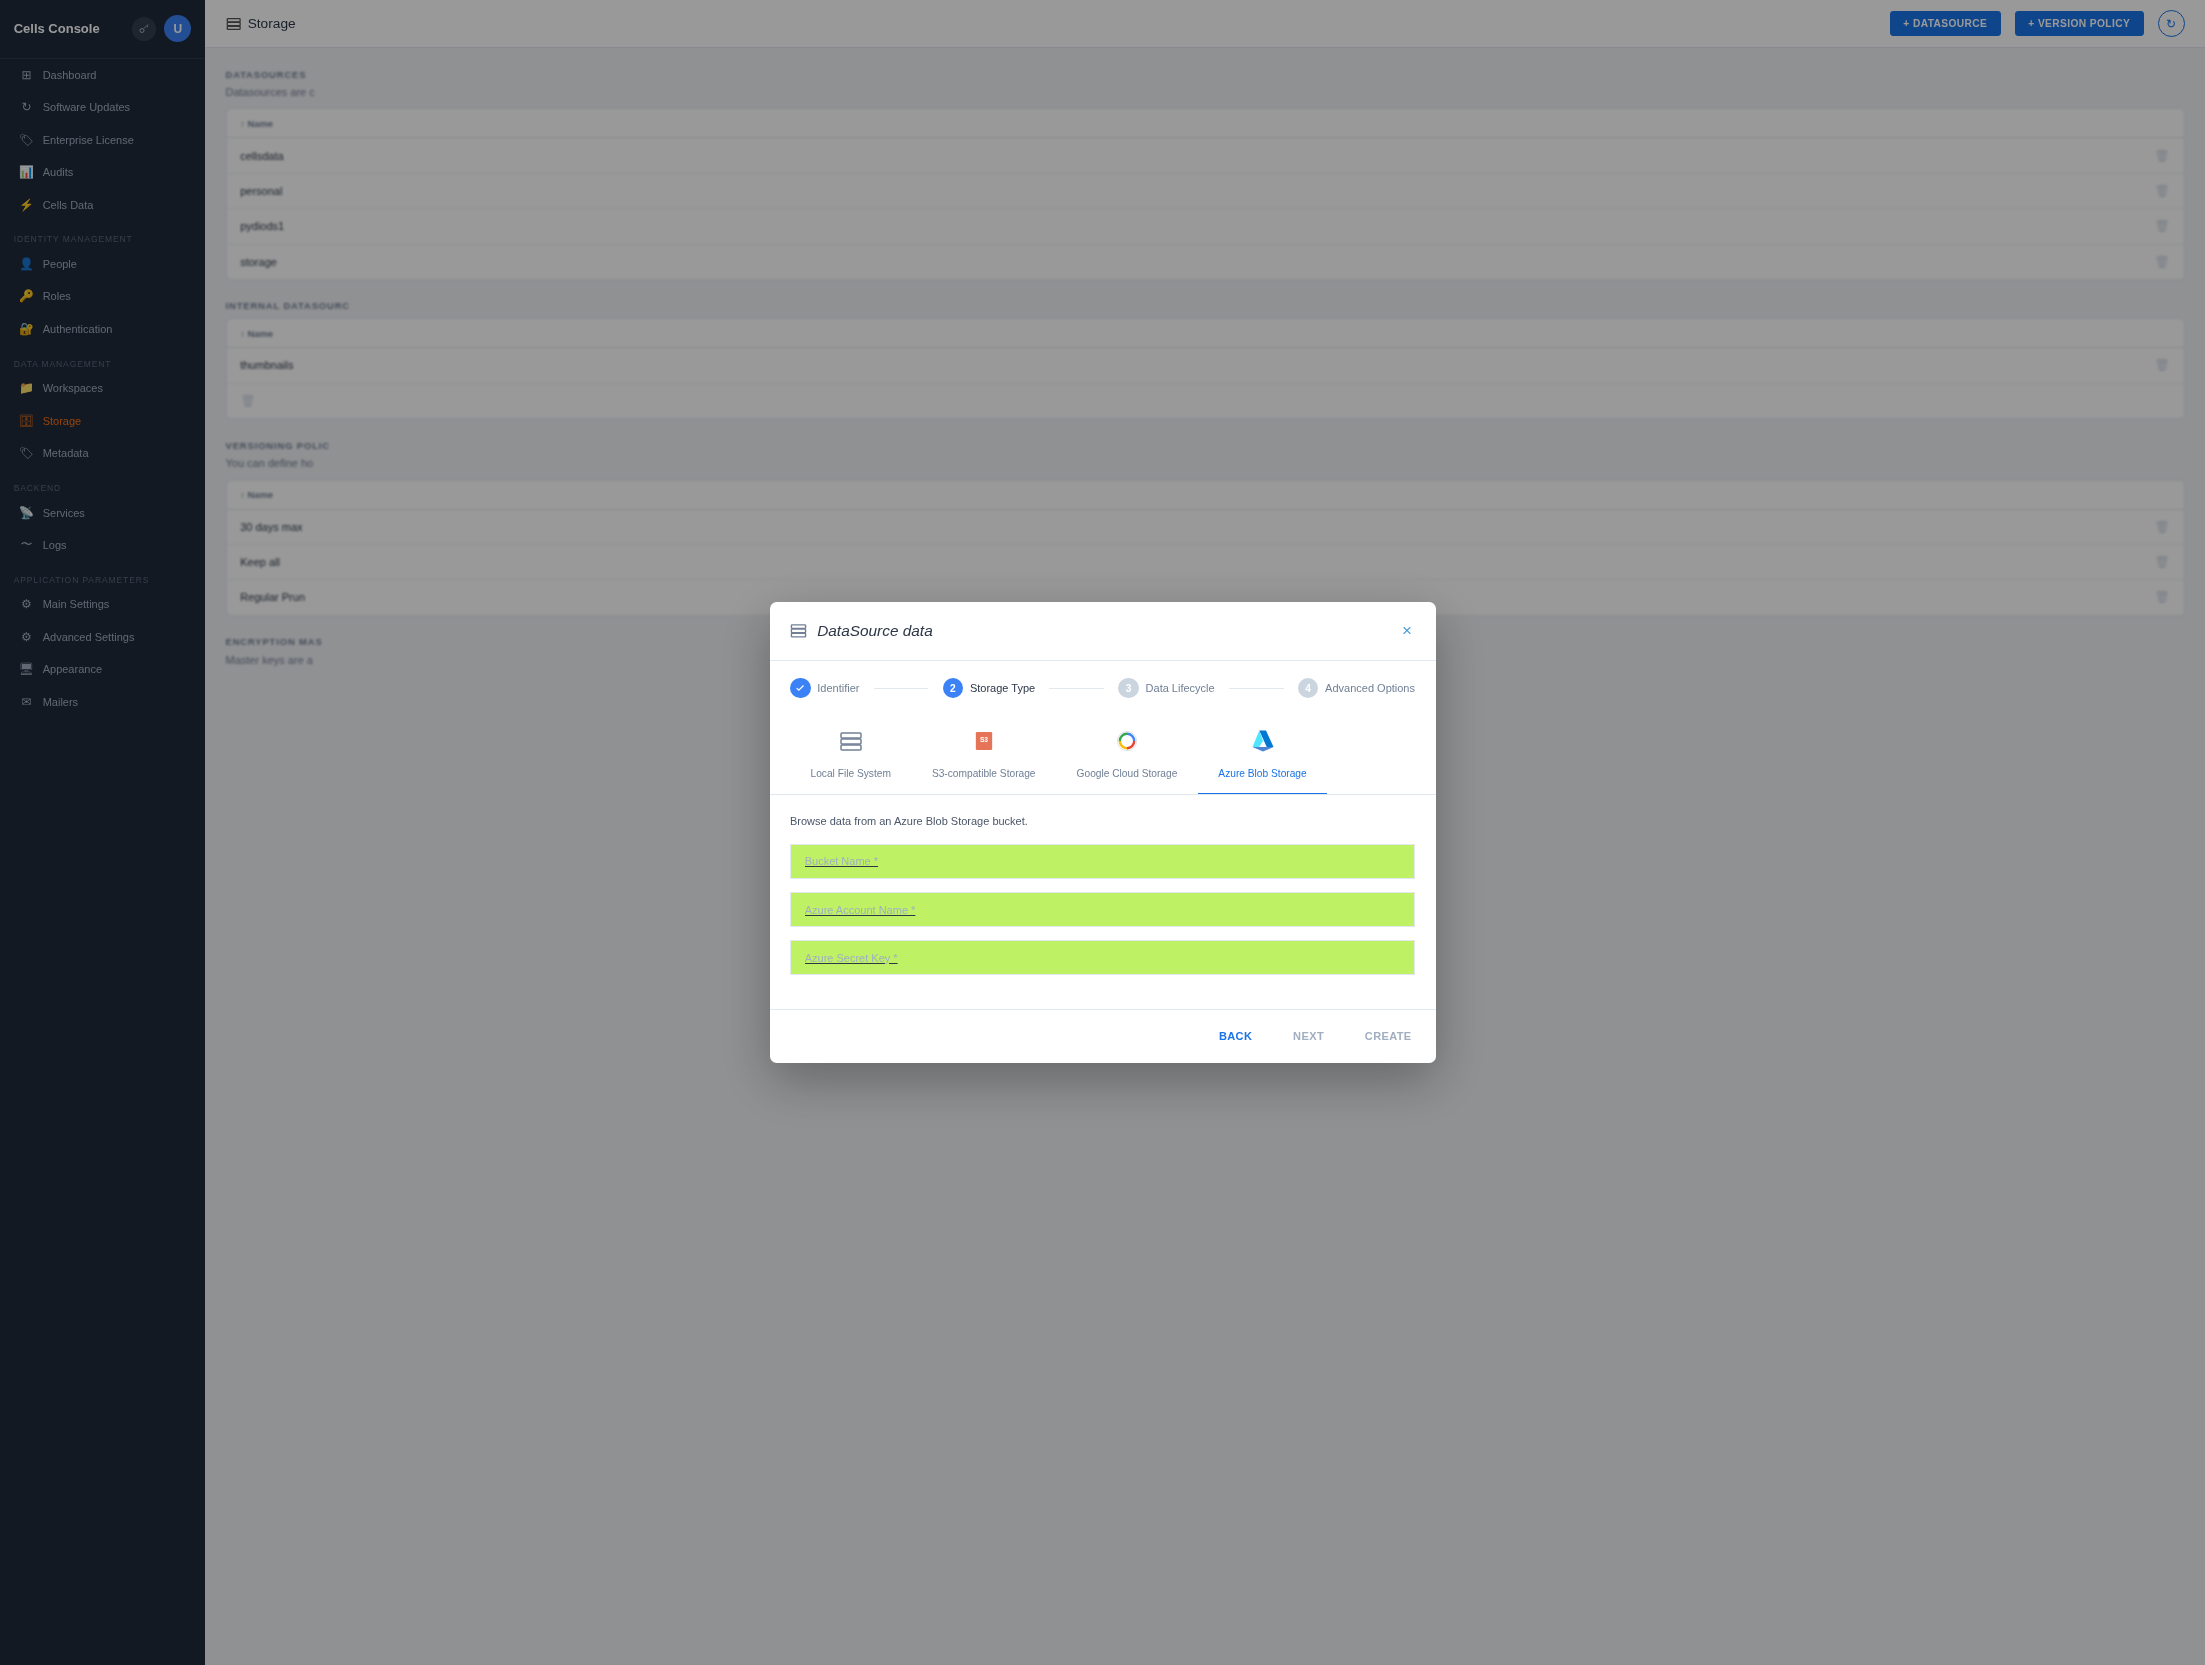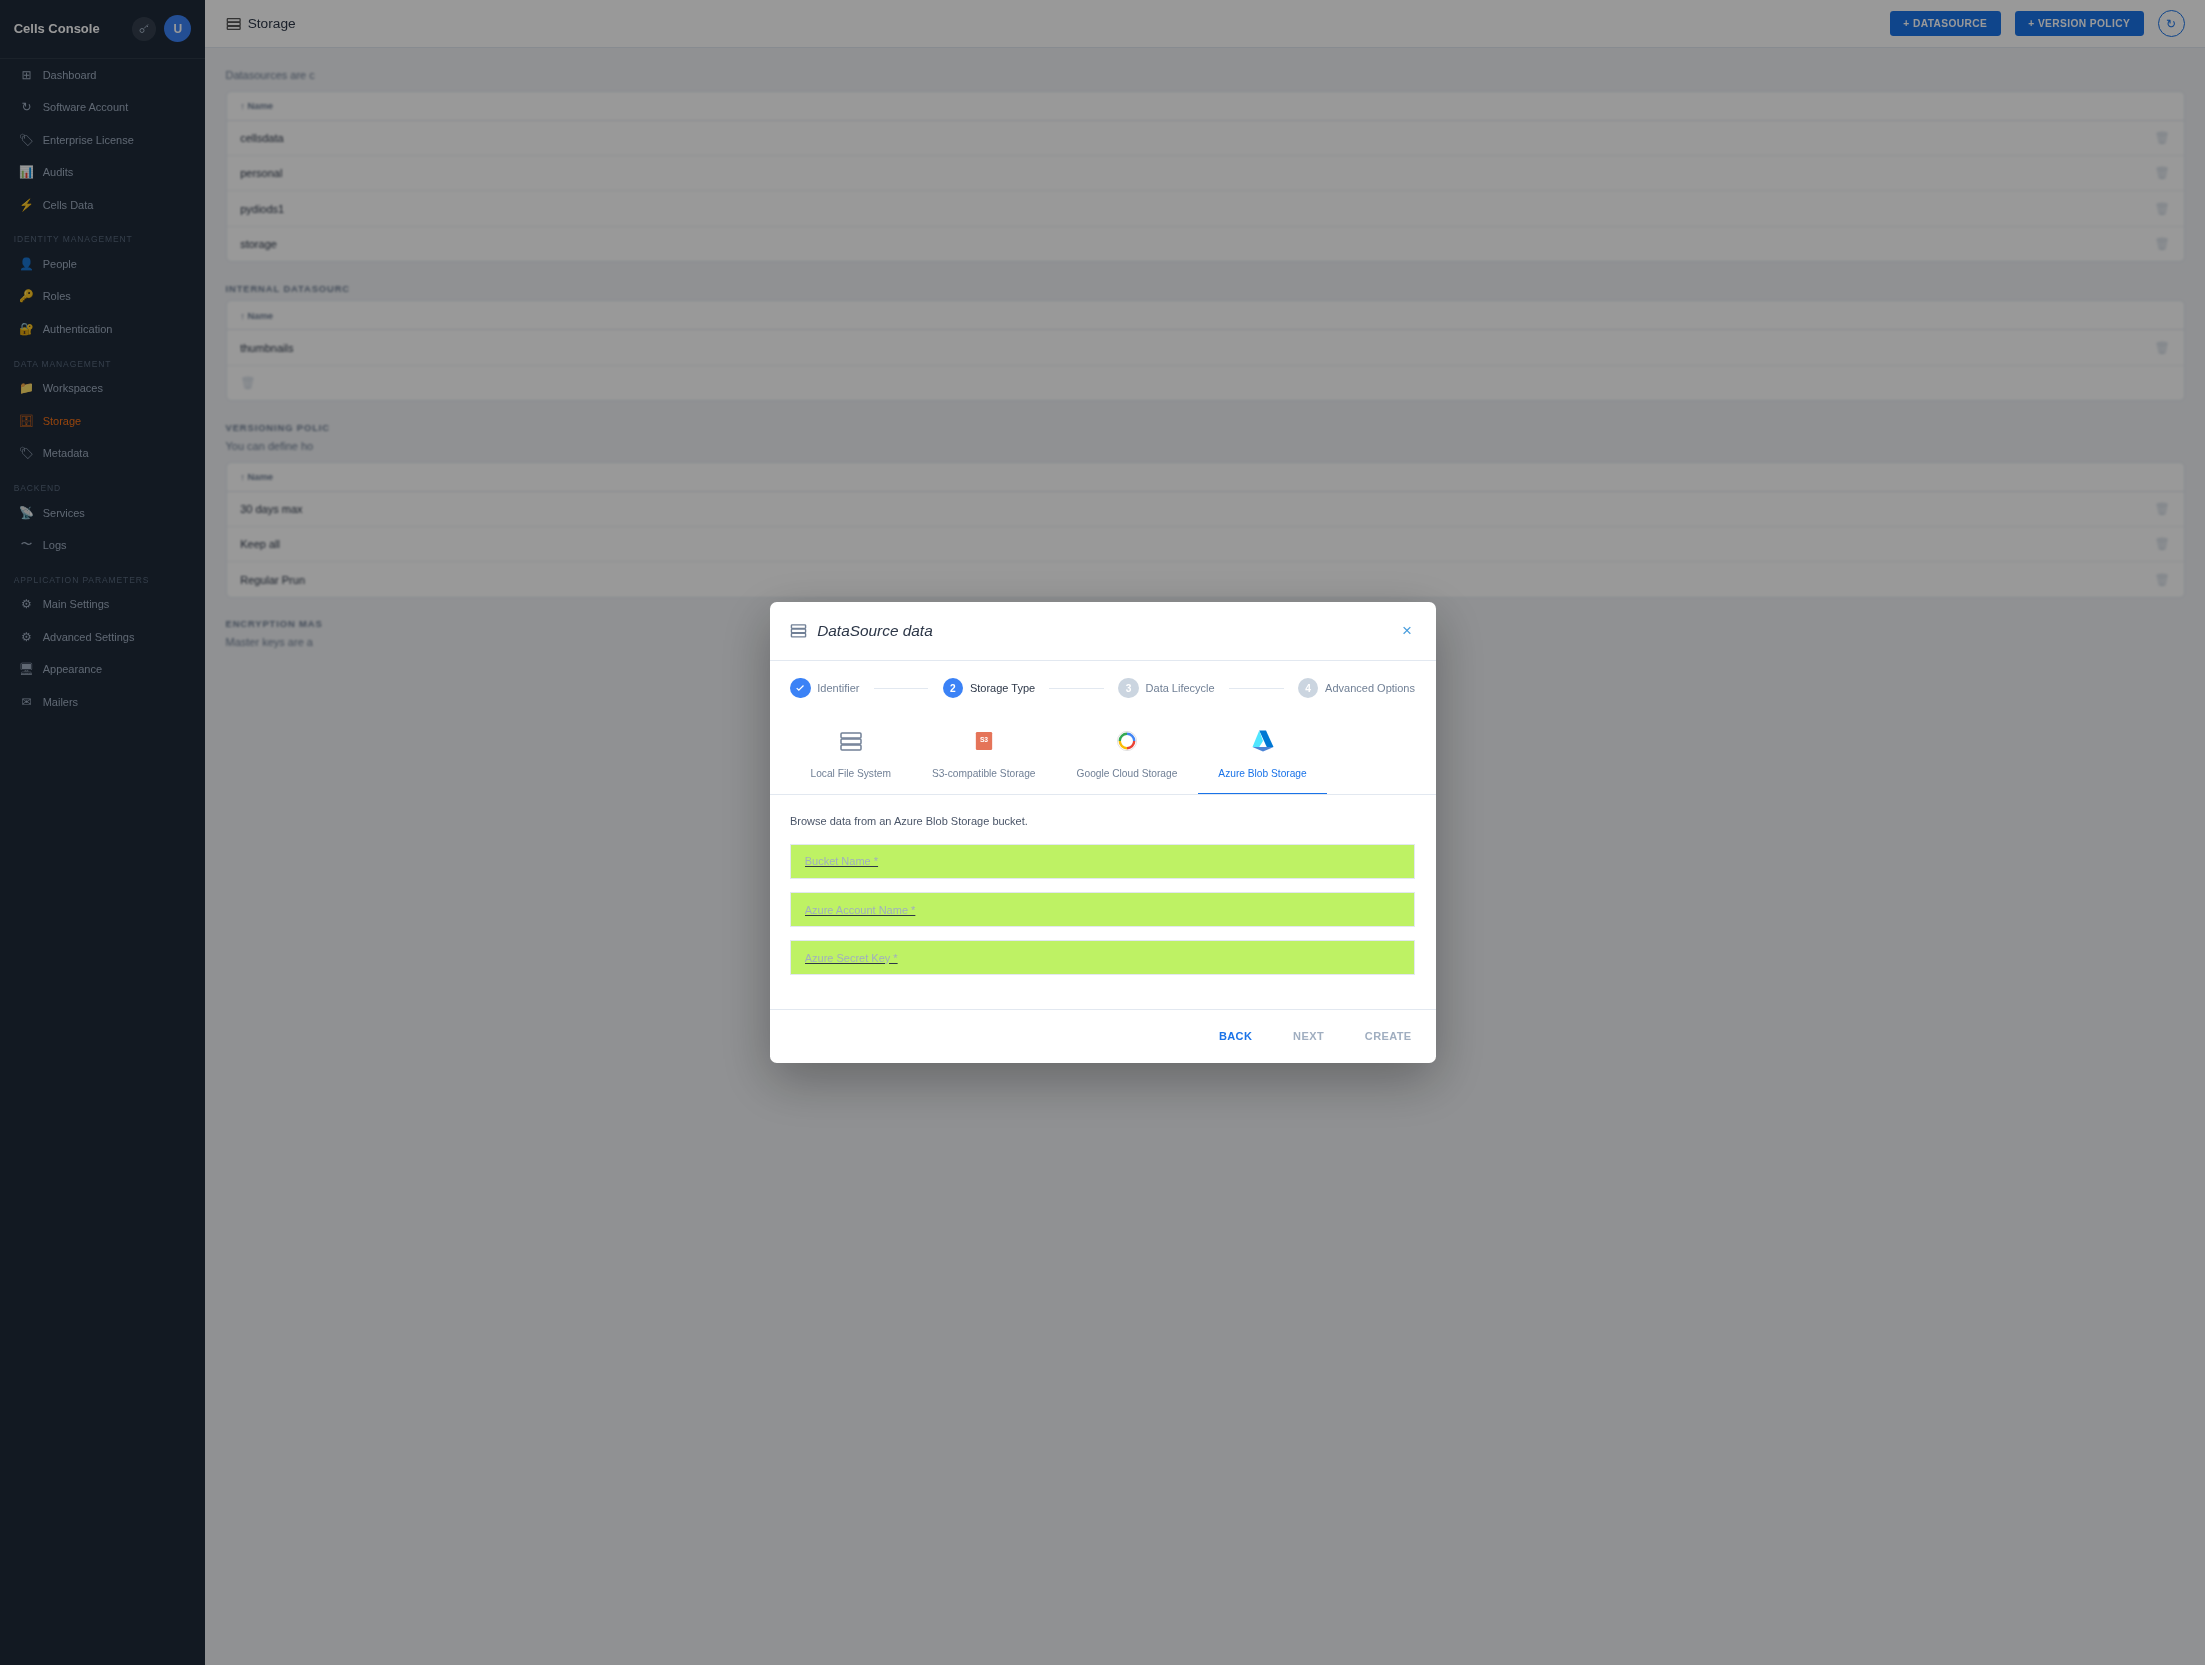--- a/index.html
+++ b/index.html
@@ -323,21 +323,21 @@
     </div>
     <div class="sidebar-avatar">U</div>
   </div>
 
   <div class="sidebar-item">
     <span class="icon">⊞</span>
     <span>Dashboard</span>
   </div>
   <div class="sidebar-item">
     <span class="icon">↻</span>
-    <span>Software Account</span>
+    <span>Software Updates</span>
   </div>
   <div class="sidebar-item">
     <span class="icon">🏷</span>
     <span>Enterprise License</span>
   </div>
   <div class="sidebar-item">
     <span class="icon">📊</span>
     <span>Audits</span>
   </div>
   <div class="sidebar-item">
@@ -412,20 +412,21 @@
           <rect x="2" y="16" width="20" height="5" rx="1"></rect>
         </svg>
       <span>Storage</span>
     </div>
     <button class="topbar-btn">+ DATASOURCE</button>
     <button class="topbar-btn">+ VERSION POLICY</button>
     <div class="topbar-refresh">↻</div>
   </div>
 
   <div class="content-area">
+    <div class="section-title">DATASOURCES</div>
     <div class="section-desc">Datasources are c</div>
     <div class="data-table">
       <div class="table-header-row">
         <span>↑ Name</span>
       </div>
       <div class="table-row">
         <span class="name">cellsdata</span>
         <span class="trash-icon">🗑</span>
       </div>
       <div class="table-row">

